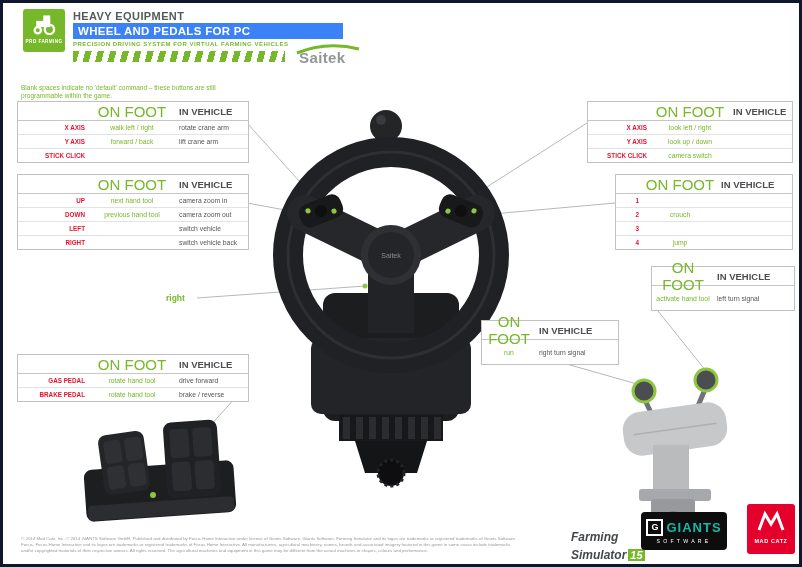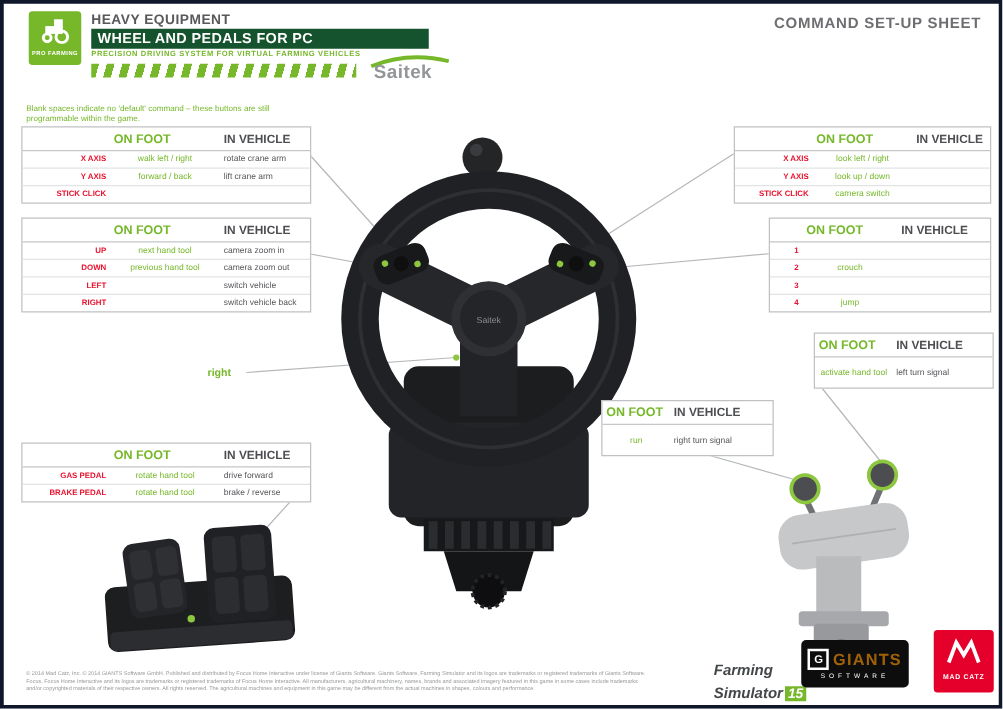--- a/index.html
+++ b/index.html
@@ -4,52 +4,52 @@
 <style>
   html,body{margin:0;padding:0;background:#ffffff;font-family:"Liberation Sans",sans-serif;}
   #sheet{position:relative;width:802px;height:567px;background:#fff;border:3px solid #0f172a;overflow:hidden;box-sizing:border-box;}
   #scene{position:absolute;left:0;top:0;z-index:1;}
 
   
   .badge{position:absolute;left:20px;top:6px;width:42px;height:43px;background:#76b82a;border-radius:3px;z-index:2;text-align:center;}
   .badge svg{margin-top:4px;}
   .badge-text{font-size:4.6px;font-weight:bold;color:#fff;letter-spacing:.4px;}
   .h-eyebrow{position:absolute;left:70px;top:7px;font-size:11px;font-weight:bold;color:#58595b;letter-spacing:.4px;z-index:2;}
-  .h-titlebar{position:absolute;left:70px;top:20px;width:270px;height:16px;background:#14532d;color:#fff;font-size:11.5px;font-weight:bold;line-height:16px;padding-left:5px;letter-spacing:.3px;box-sizing:border-box;z-index:2;}
+  .h-titlebar{position:absolute;left:70px;top:20px;width:270px;height:16px;background:#3b82f6;color:#fff;font-size:11.5px;font-weight:bold;line-height:16px;padding-left:5px;letter-spacing:.3px;box-sizing:border-box;z-index:2;}
   .h-sub{position:absolute;left:70px;top:38px;font-size:6px;font-weight:bold;color:#76b82a;letter-spacing:.5px;z-index:2;}
   .stripes{position:absolute;left:70px;top:48px;width:212px;height:11px;background:repeating-linear-gradient(105deg,#76b82a 0 6px,#ffffff 6px 12px);z-index:2;}
   .saitek{position:absolute;left:288px;top:38px;width:74px;height:26px;z-index:2;}
   .saitek svg{position:absolute;left:0;top:0;}
   .saitek span{position:absolute;left:8px;top:8px;font-size:15px;font-weight:bold;color:#939598;letter-spacing:.4px;}
   .sheet-title{position:absolute;right:14px;top:8px;font-size:12px;font-weight:bold;color:#6d6e71;letter-spacing:.6px;z-index:2;}
   .note{position:absolute;left:18px;top:81px;width:212px;font-size:6.5px;line-height:1.3;color:#76b82a;z-index:2;}
   .horn{position:absolute;left:163px;top:290px;font-size:8.5px;font-weight:bold;color:#76b82a;z-index:2;}
 
   
   .ctable{position:absolute;background:#fff;border:1px solid #bfc1c3;z-index:2;box-sizing:content-box;}
   .thead{display:flex;height:18px;align-items:center;border-bottom:1px solid #c4c6c8;}
-  .thead .onfoot{font-size:10px;font-weight:bold;color:#76b82a;text-align:left;}
+  .thead .onfoot{font-size:15px;font-weight:normal;color:#76b82a;text-align:center;}
   .thead .invehicle{font-size:9.5px;font-weight:bold;color:#4d4e52;text-align:left;}
   .trow{display:flex;min-height:var(--rh,13px);align-items:center;border-bottom:1px solid #e2e3e4;}
   .trow:last-child{border-bottom:none;}
   .cell{padding:1px 3px;box-sizing:border-box;}
   .lbl{width:var(--lw);text-align:right;color:#e8112d;font-weight:bold;font-size:6.3px;text-transform:uppercase;}
   .onfoot{width:var(--ow);text-align:center;color:#76b82a;font-size:6.8px;}
   .invehicle{width:var(--iw);text-align:left;color:#55565a;font-size:6.8px;}
 
   
   .legal{position:absolute;left:18px;top:533px;width:500px;font-size:4.4px;line-height:1.35;color:#97999b;z-index:2;}
   .fs-logo{position:absolute;left:532px;top:524px;width:100px;z-index:2;margin-left:36px;}
   .fs-name{font-size:12px;font-weight:bold;font-style:italic;color:#44484a;line-height:1;}
   .fs-num{display:inline-block;background:#76b82a;color:#fff;font-size:11px;font-weight:bold;font-style:italic;padding:0 2px;margin-left:2px;}
   .fs-ribbon{margin-top:2px;width:92px;height:9px;background:#f08c00;color:#fff;font-size:5px;font-weight:bold;text-align:center;line-height:9px;letter-spacing:1px;}
   .giants{position:absolute;left:638px;top:509px;width:86px;height:38px;background:#0d0d0d;border-radius:4px;z-index:2;display:flex;flex-direction:column;align-items:center;justify-content:center;}
   .giants-row{display:flex;align-items:center;gap:3px;}
   .giants-g{width:13px;height:13px;border:2px solid #fff;color:#fff;font-size:9px;font-weight:bold;text-align:center;line-height:13px;box-sizing:content-box;}
-  .giants-name{color:#a16207;font-size:13px;font-weight:bold;letter-spacing:1px;}
+  .giants-name{color:#14b8a6;font-size:13px;font-weight:bold;letter-spacing:1px;}
   .giants-sub{color:#fff;font-size:5.2px;letter-spacing:3.2px;margin-top:2px;}
   .madcatz{position:absolute;left:744px;top:501px;width:48px;height:50px;background:#e4002b;border-radius:3px;z-index:2;text-align:center;}
   .madcatz svg{margin-top:6px;}
   .mc-name{color:#fff;font-size:5.5px;font-weight:bold;letter-spacing:.6px;}
 </style>
 </head>
 <body>
 
 <div id="sheet">
 
@@ -159,21 +159,20 @@
   <div class="h-eyebrow">HEAVY EQUIPMENT</div>
   <div class="h-titlebar">WHEEL AND PEDALS FOR PC</div>
   <div class="h-sub">PRECISION DRIVING SYSTEM FOR VIRTUAL FARMING VEHICLES</div>
   <div class="stripes"></div>
   <div class="saitek">
     <svg width="74" height="14" viewBox="0 0 74 14">
       <path d="M6 12 Q 36 0 68 8" stroke="#76b82a" stroke-width="3" fill="none"></path>
     </svg>
     <span>Saitek</span>
   </div>
-  <div class="sheet-title">COMMAND SET-UP SHEET</div>
 
   <div class="note">Blank spaces indicate no 'default' command – these buttons are still programmable within the game.</div>
   <div class="horn">right</div>
 
   <div class="ctable" style="left:14px;top:98px;width:230px;--lw:70px;--ow:88px;--iw:70px;">
     <div class="thead">
       <div class="cell lbl"></div>
       <div class="cell onfoot">ON FOOT</div>
       <div class="cell invehicle">IN VEHICLE</div>
     </div>

